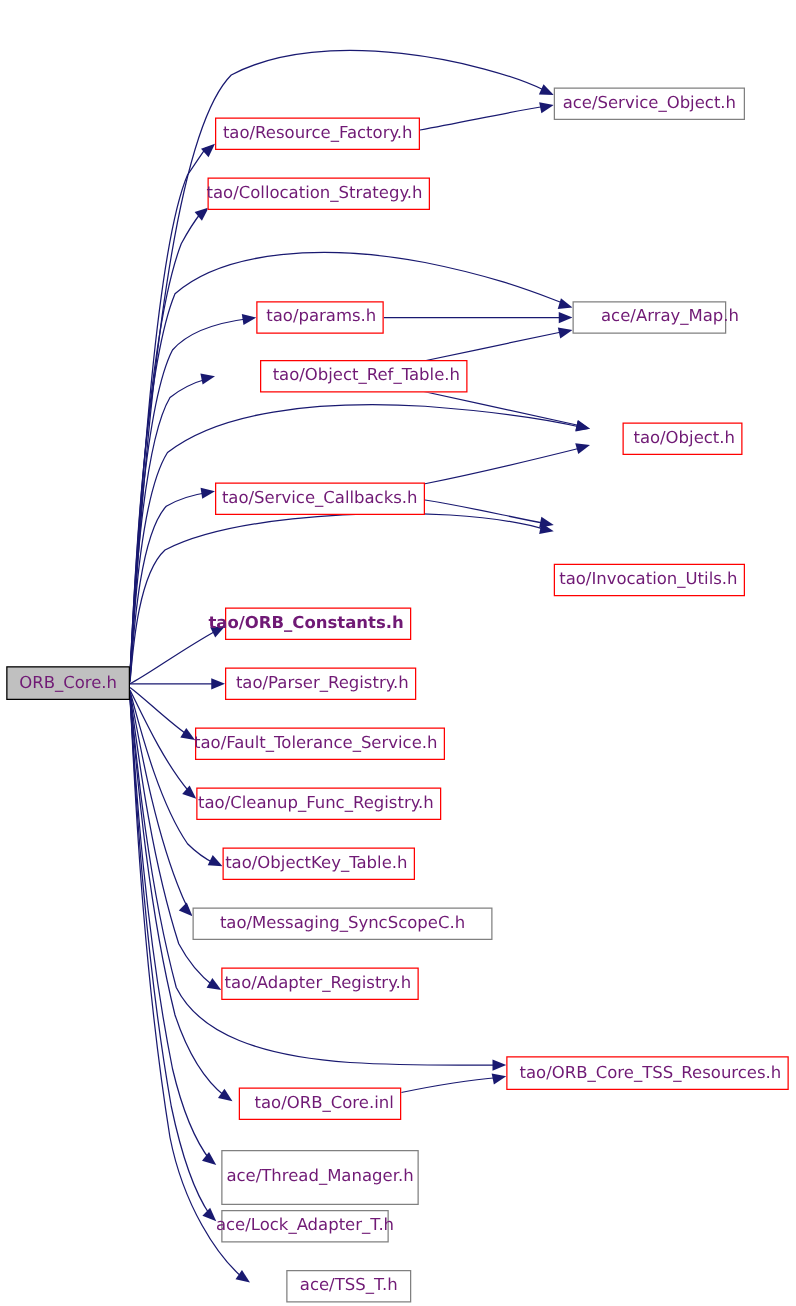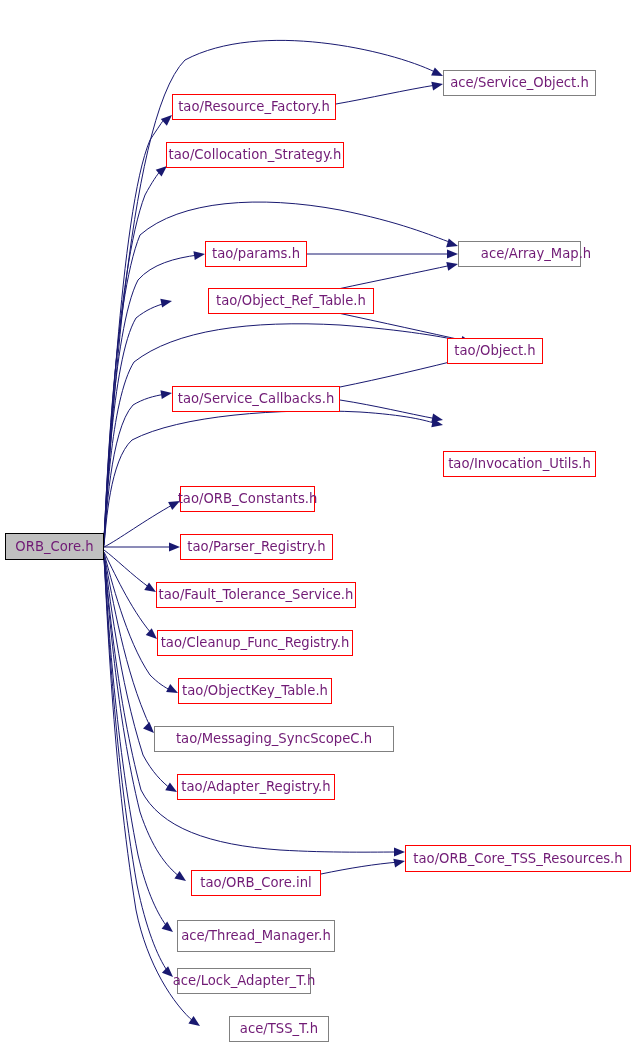--- a/index.html
+++ b/index.html
@@ -33,20 +33,21 @@
     white-space: nowrap;
     font-size: 13.2px;
     line-height: 1;
     color: #701a75;
     background: #ffffff;
     border: 1px solid #808080;
     letter-spacing: 0px;
   }
   .node.red {
     border-color: #ff0000;
+    justify-content: flex-end;
   }
   .node.root {
     background: #c0c0c0;
     border: 1px solid #000000;
   }
   .node-label {
     display: block;
     padding: 0 5px;
   }
 </style>
@@ -127,30 +128,30 @@
       </div>
       <div class="node red" style="left: 205px; top: 241px; width: 102px; height: 26px;">
         <span class="node-label">tao/params.h</span>
       </div>
       <div class="node" style="left: 458px; top: 241px; width: 123px; height: 26px; padding-left: 33px;">
         <span class="node-label">ace/Array_Map.h</span>
       </div>
       <div class="node red" style="left: 172px; top: 288px; width: 166px; height: 26px; margin-left: 36px;">
         <span class="node-label">tao/Object_Ref_Table.h</span>
       </div>
-      <div class="node red" style="left: 447px; top: 338px; width: 96px; height: 26px;">
+      <div class="node red" style="left: 498px; top: 338px; width: 96px; height: 26px;">
         <span class="node-label">tao/Object.h</span>
       </div>
       <div class="node red" style="left: 172px; top: 386px; width: 168px; height: 26px;">
         <span class="node-label">tao/Service_Callbacks.h</span>
       </div>
       <div class="node red" style="left: 443px; top: 411px; width: 153px; height: 26px; margin-top: 40px;">
         <span class="node-label">tao/Invocation_Utils.h</span>
       </div>
-      <div class="node red" style="left: 180px; top: 486px; width: 135px; height: 26px;">
+      <div class="node red" style="left: 180px; top: 486px; width: 149px; height: 26px; font-weight: bold;">
         <span class="node-label">tao/ORB_Constants.h</span>
       </div>
       <div class="node red" style="left: 180px; top: 534px; width: 153px; height: 26px;">
         <span class="node-label">tao/Parser_Registry.h</span>
       </div>
       <div class="node red" style="left: 156px; top: 582px; width: 200px; height: 26px;">
         <span class="node-label">tao/Fault_Tolerance_Service.h</span>
       </div>
       <div class="node red" style="left: 157px; top: 630px; width: 196px; height: 26px;">
         <span class="node-label">tao/Cleanup_Func_Registry.h</span>
@@ -163,21 +164,21 @@
       </div>
       <div class="node red" style="left: 177px; top: 774px; width: 158px; height: 26px;">
         <span class="node-label">tao/Adapter_Registry.h</span>
       </div>
       <div class="node red" style="left: 405px; top: 845px; width: 226px; height: 27px;">
         <span class="node-label">tao/ORB_Core_TSS_Resources.h</span>
       </div>
       <div class="node red" style="left: 191px; top: 870px; width: 130px; height: 26px;">
         <span class="node-label">tao/ORB_Core.inl</span>
       </div>
-      <div class="node" style="left: 177px; top: 920px; width: 158px; height: 32px;">
+      <div class="node" style="left: 177px; top: 920px; width: 158px; height: 44px;">
         <span class="node-label">ace/Thread_Manager.h</span>
       </div>
       <div class="node" style="left: 177px; top: 968px; width: 134px; height: 26px;">
         <span class="node-label">ace/Lock_Adapter_T.h</span>
       </div>
       <div class="node" style="left: 205px; top: 1016px; width: 100px; height: 26px; margin-left: 24px;">
         <span class="node-label">ace/TSS_T.h</span>
       </div>
     </div>
 </div>

